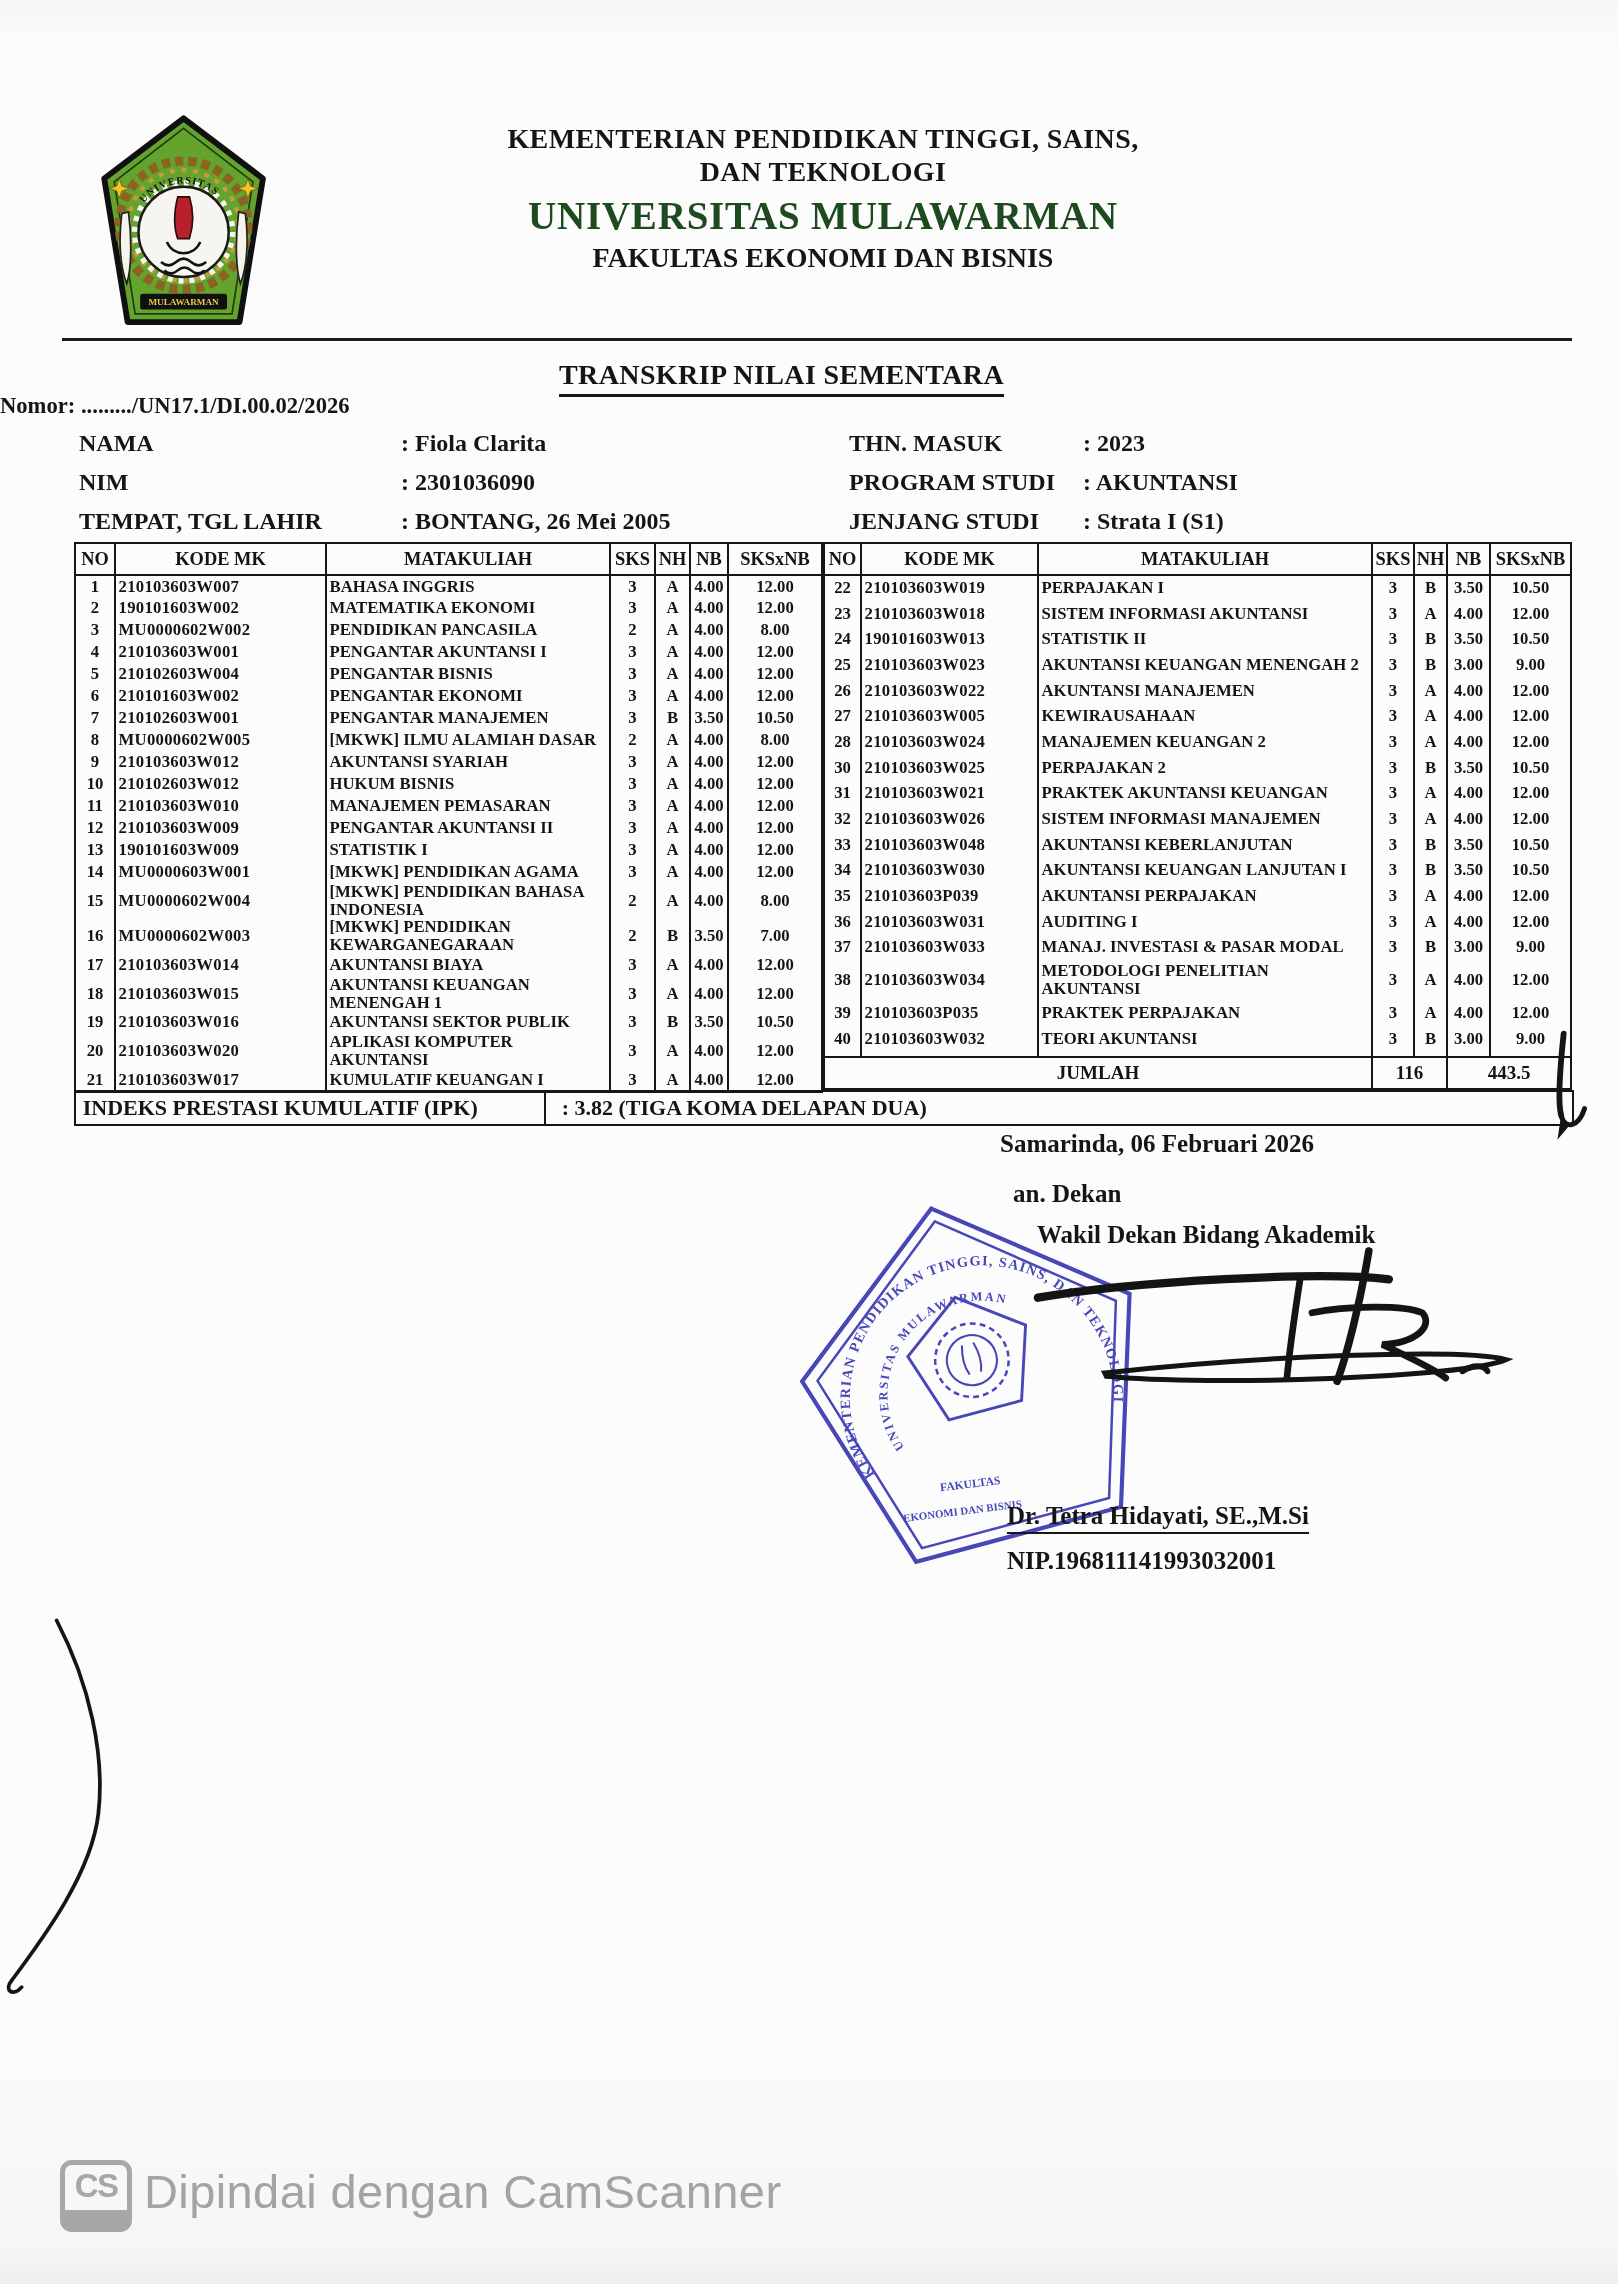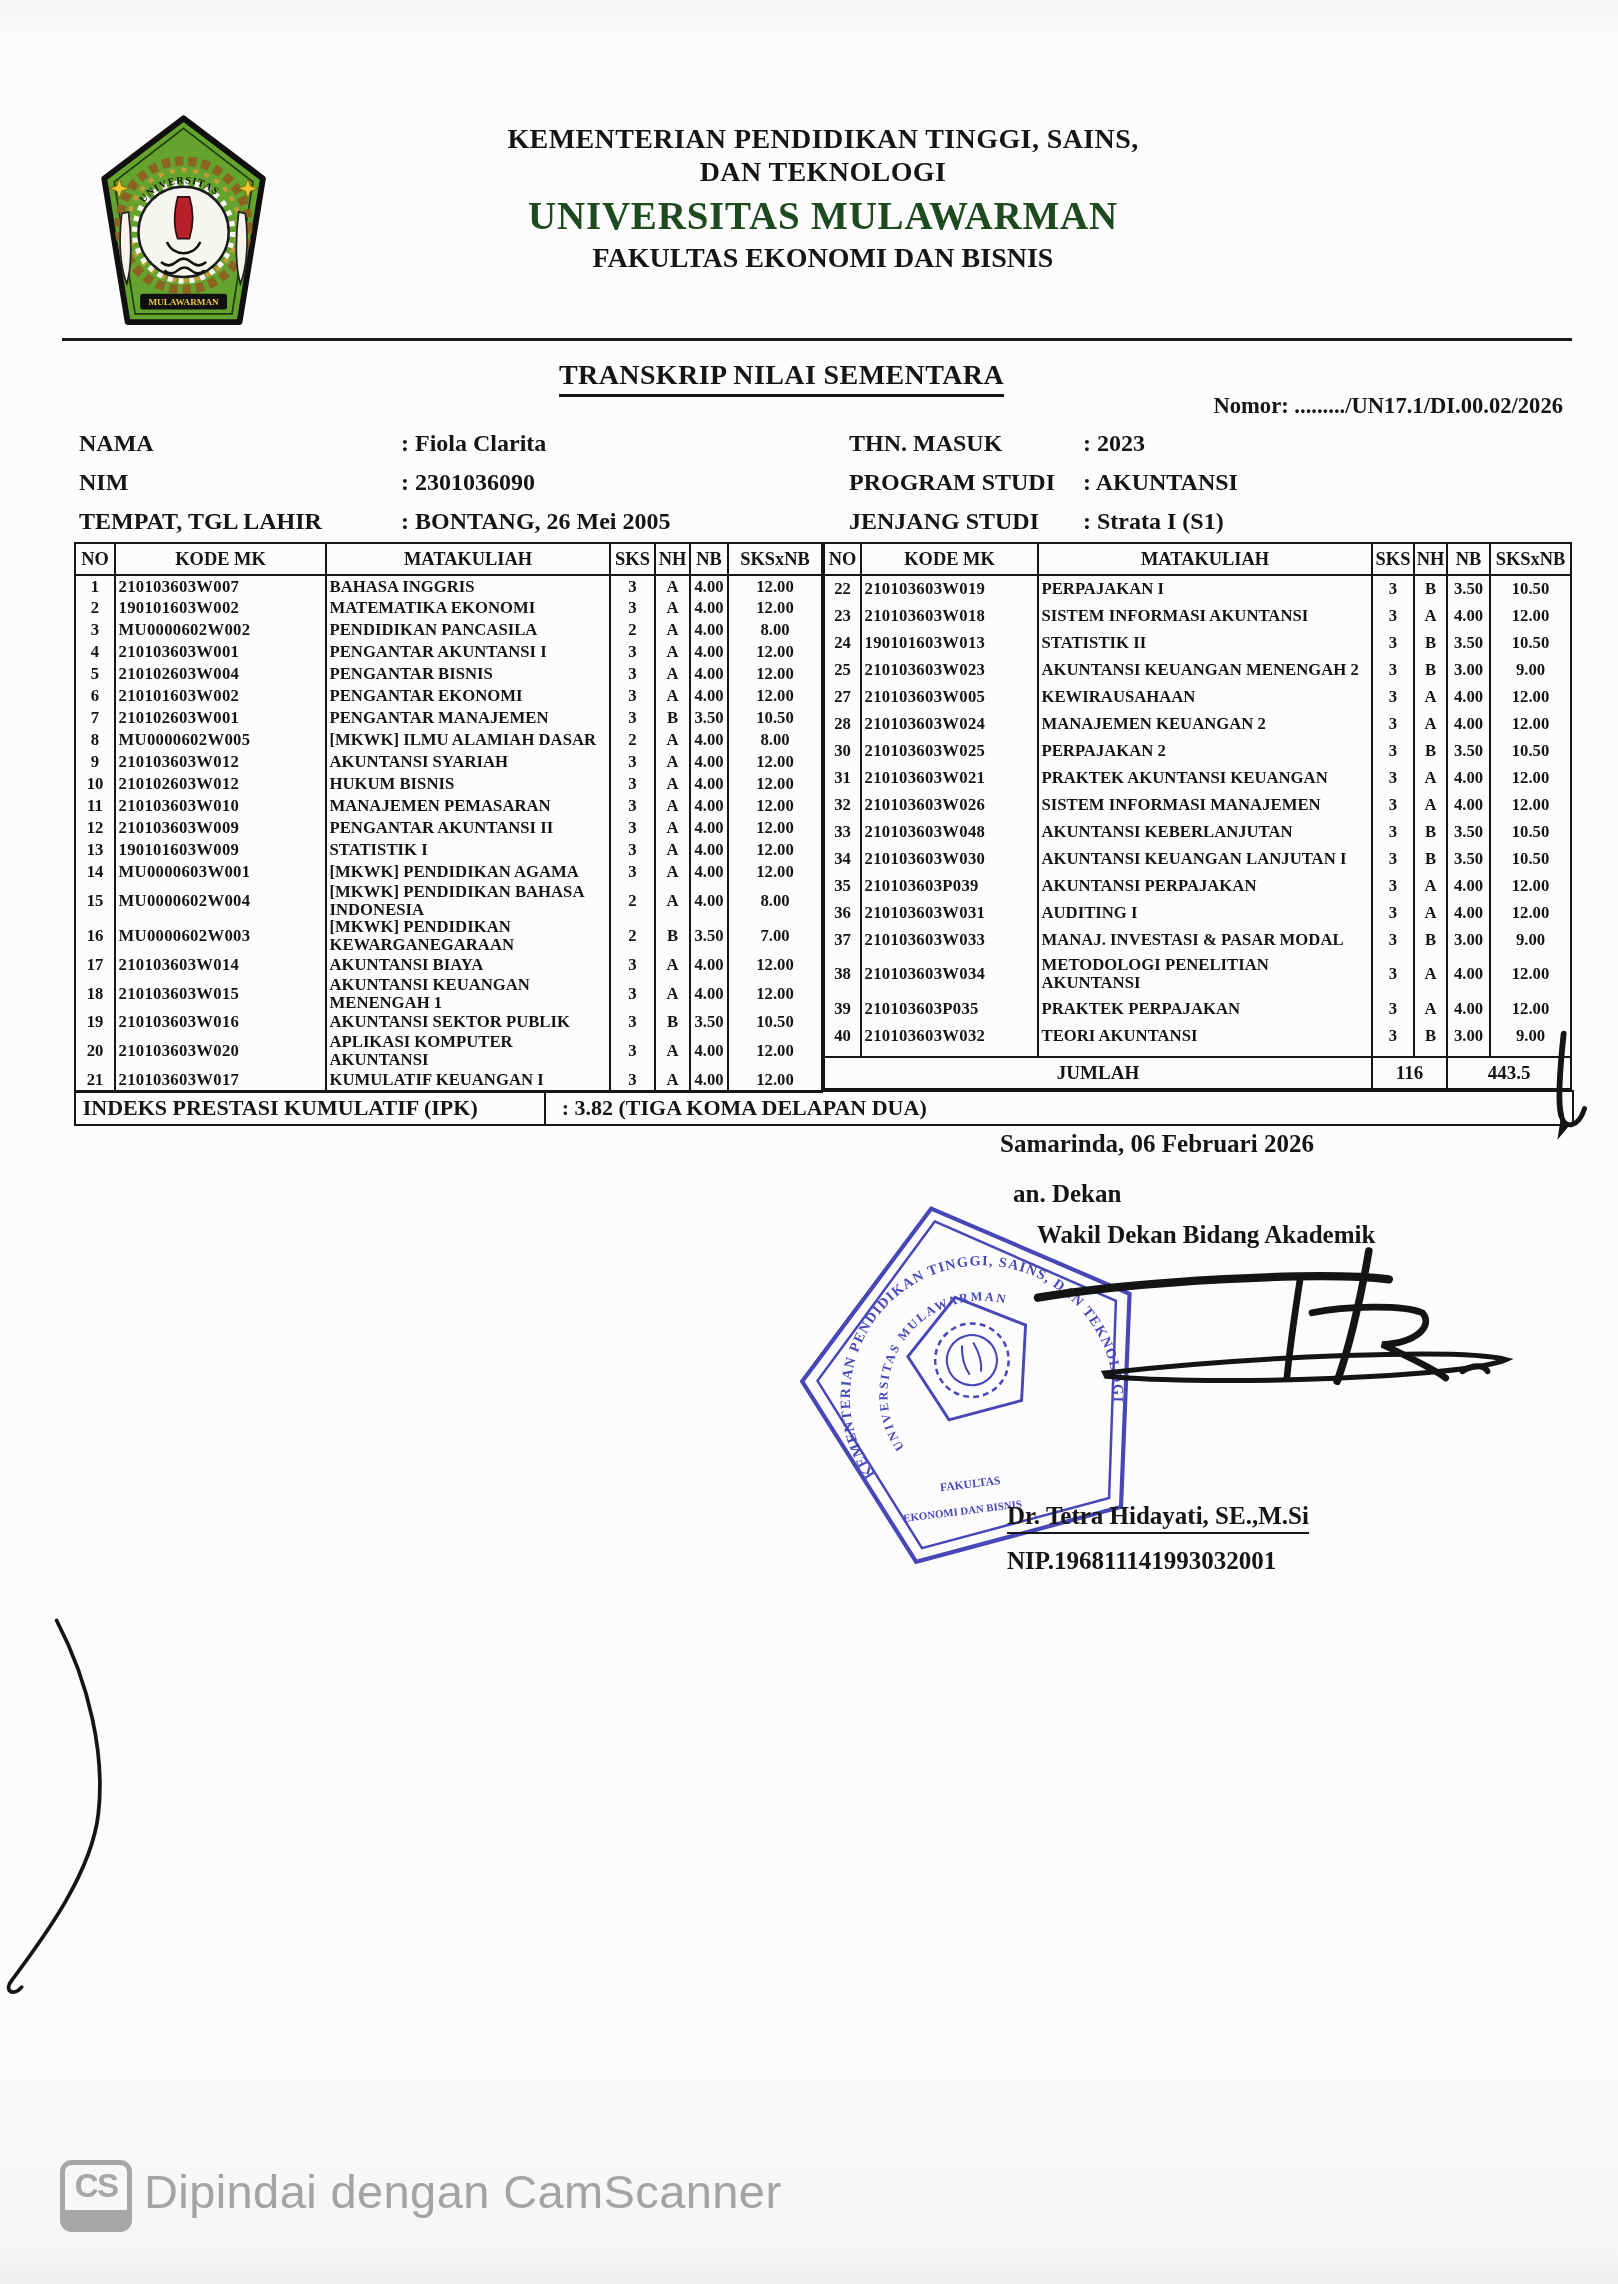--- a/index.html
+++ b/index.html
@@ -10,21 +10,21 @@
   
   .head-text{left:75px;top:122px;width:1496px;text-align:center;line-height:1.18;}
   .min1,.min2{font-size:28px;font-weight:700;letter-spacing:0.4px;}
   .univ{font-size:39px;font-weight:700;letter-spacing:0.8px;margin-top:5px;}
   .fac{font-size:28px;font-weight:700;margin-top:1.7px;}
   .rule{left:62px;top:338px;width:1510px;height:3.3px;background:#1b1b1b;}
   
   .title-wrap{left:0;top:351px;width:1563px;text-align:center;margin-top:8px;}
   .doc-title{display:inline-block;font-size:28px;font-weight:700;letter-spacing:0.4px;
              border-bottom:3.3px solid #161616;padding-bottom:2.5px;}
-  .doc-no{left:0;top:393px;width:1563px;text-align:right;font-size:22.6px;font-weight:700;}
+  .doc-no{left:0;top:393px;width:1563px;text-align:left;font-size:22.6px;font-weight:700;}
   
   .lbl{font-size:24px;font-weight:700;white-space:nowrap;}
   
   .tables{left:74px;top:542px;width:1496px;display:flex;align-items:flex-start;}
   table.course{border-collapse:collapse;table-layout:fixed;width:748px;
                border:2.5px solid #161616;font-weight:700;color:#141414;}
   table.course th,table.course td{border-left:2.1px solid #161616;border-right:2.1px solid #161616;
                padding:0 2.5px;overflow:hidden;}
   table.course thead th{border-bottom:2.5px solid #161616;font-size:18.4px;height:30px;text-align:center;padding:0 0.8px;}
   table.course td{font-size:16.7px;line-height:1.06;}
@@ -389,20 +389,29 @@
         <tr>
           <td class="c0">25</td>
           <td class="c1">210103603W023</td>
           <td class="c2">AKUNTANSI KEUANGAN MENENGAH 2</td>
           <td class="c3">3</td>
           <td class="c4">B</td>
           <td class="c5">3.00</td>
           <td class="c6">9.00</td>
         </tr>
         <tr>
+          <td class="c0">26</td>
+          <td class="c1">210103603W022</td>
+          <td class="c2">AKUNTANSI MANAJEMEN</td>
+          <td class="c3">3</td>
+          <td class="c4">A</td>
+          <td class="c5">4.00</td>
+          <td class="c6">12.00</td>
+        </tr>
+        <tr>
           <td class="c0">27</td>
           <td class="c1">210103603W005</td>
           <td class="c2">KEWIRAUSAHAAN</td>
           <td class="c3">3</td>
           <td class="c4">A</td>
           <td class="c5">4.00</td>
           <td class="c6">12.00</td>
         </tr>
         <tr>
           <td class="c0">28</td>

